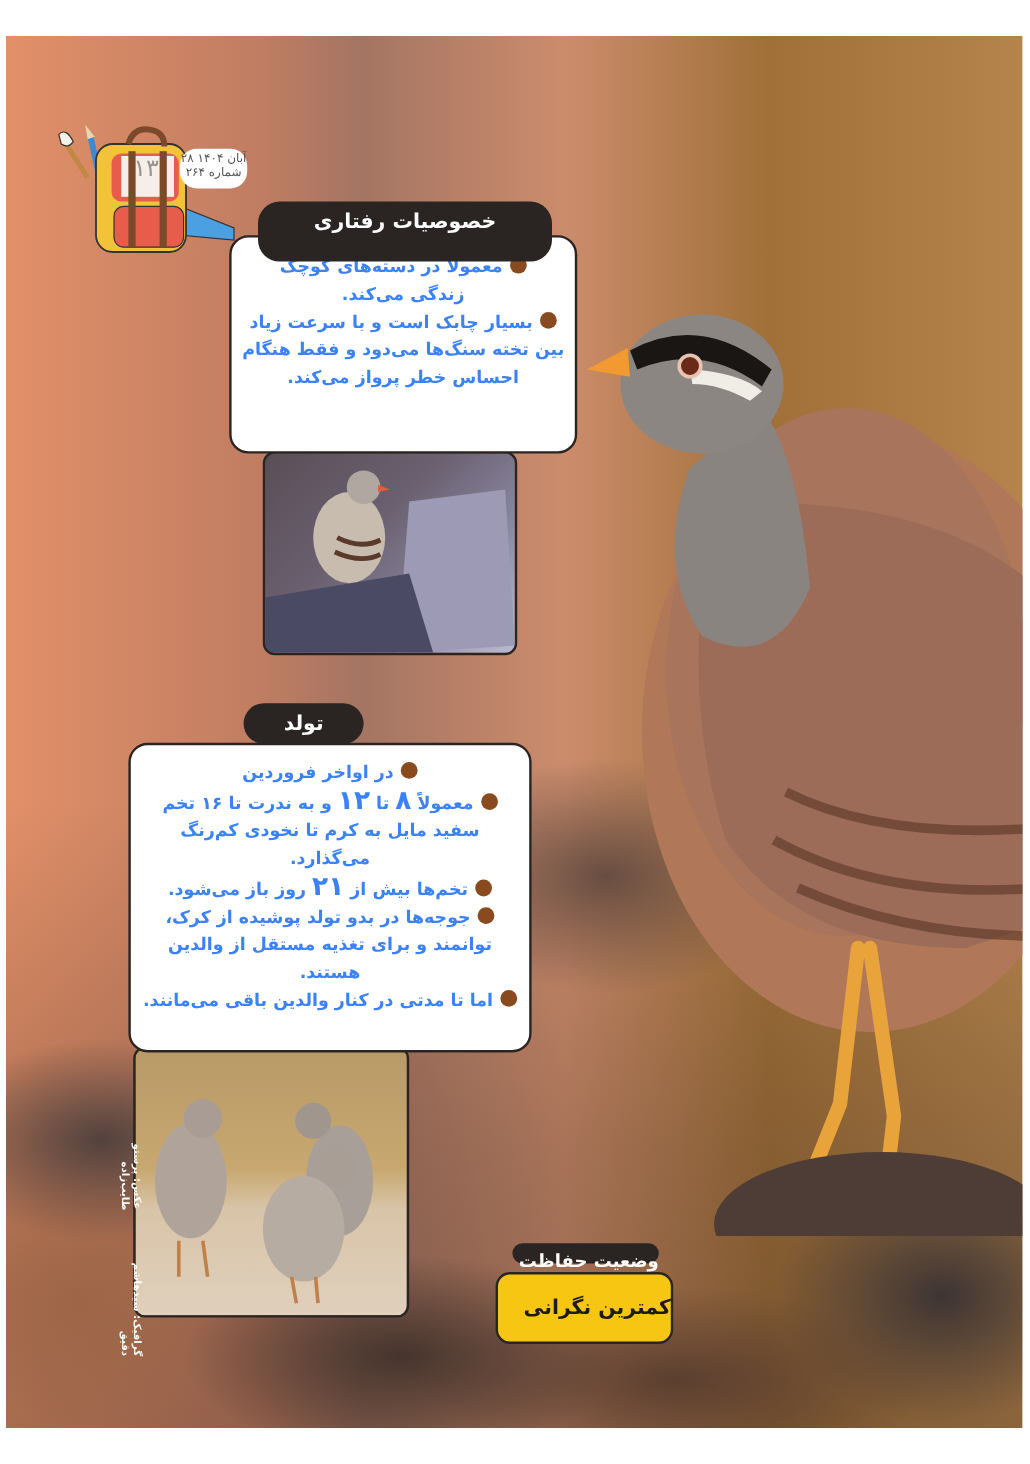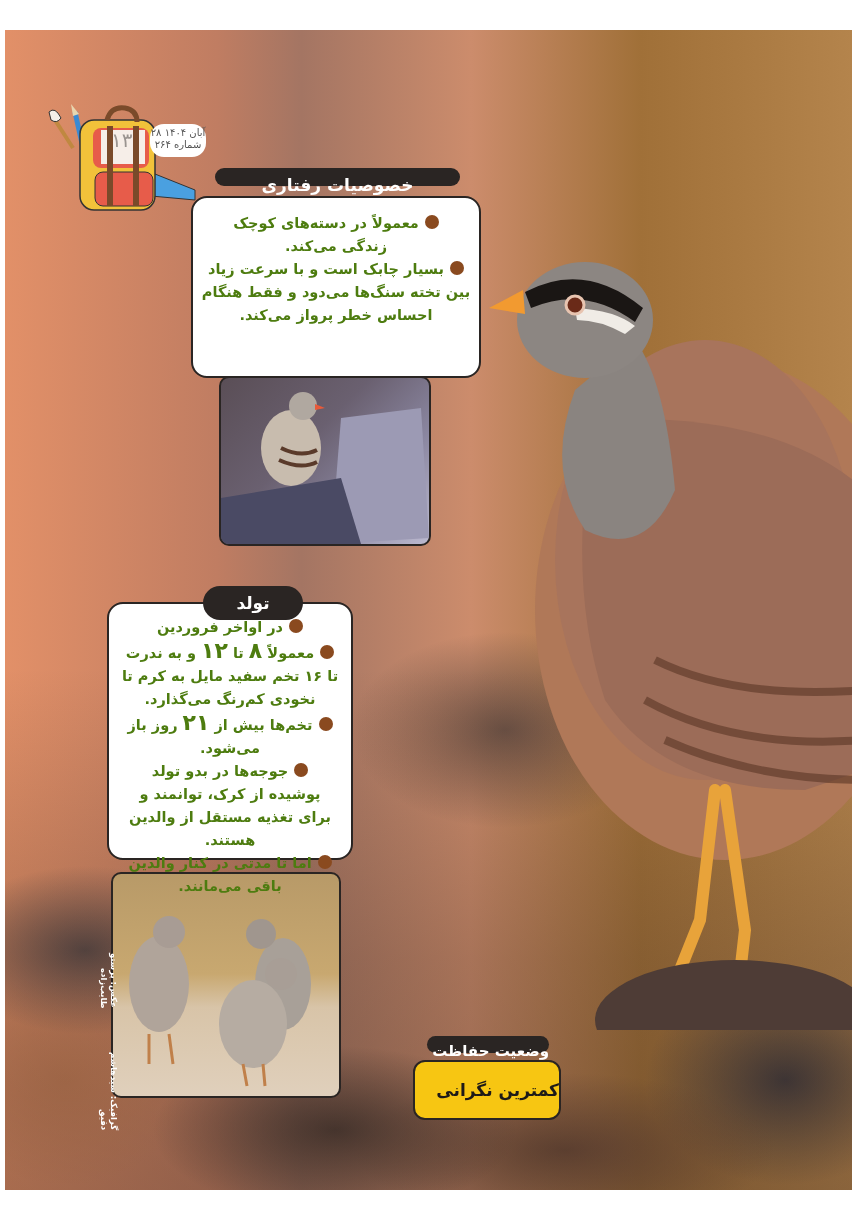--- a/index.html
+++ b/index.html
@@ -25,21 +25,21 @@
   .issue-bubble {
     position: absolute; left: 105px; top: 24px; width: 56px; height: 30px;
     background: #fff; border-radius: 14px; font-size: 10px; color: #555; text-align: center; line-height: 12px; padding-top: 3px;
   }
   .section-title {
     position: absolute; background: #2a2523; color: #fff; font-weight: bold; text-align: center;
     border-radius: 18px; z-index: 4; font-family: "DejaVu Sans", sans-serif;
   }
   .card {
     position: absolute; background: #ffffff; border: 2px solid #2a2523; border-radius: 16px; z-index: 3;
-    direction: rtl; text-align: center; color: #4d7c0f; font-weight: bold;
+    direction: rtl; text-align: center; color: #3b82f6; font-weight: bold;
     font-family: "DejaVu Sans", sans-serif;
   }
   .card p { margin: 0; font-size: 14.5px; line-height: 23px; }
   .bullet { display: inline-block; width: 14px; height: 14px; border-radius: 50%; background: #8a4a1f; vertical-align: middle; margin-left: 6px; position: relative; top: -2px; }
   .big-num { font-size: 22px; font-weight: bold; }
   .photo { position: absolute; border: 2px solid #2a2523; border-radius: 10px; overflow: hidden; z-index: 2; }
   .credits {
     position: absolute; left: 84px; top: 880px; width: 30px; height: 220px; z-index: 3;
     writing-mode: vertical-rl; color: #fff; font-size: 8.5px; font-weight: bold; direction: rtl;
     display: flex; gap: 20px;
@@ -86,39 +86,39 @@
       <rect x="62" y="26" width="6" height="80" fill="#7a4a2a"></rect>
       <rect x="88" y="26" width="6" height="80" fill="#7a4a2a"></rect>
     </svg>
     <div style="position:absolute;left:66px;top:28px;font-size:20px;color:#9a9490;font-weight:normal;">۱۳</div>
     <div class="issue-bubble">
       <div>۲۸ آبان ۱۴۰۴</div>
       <div>شماره ۲۶۴</div>
     </div>
   </div>
 
-  <div class="section-title" style="left:210px;top:138px;width:245px;height:18px;line-height:34px;font-size:17px;">خصوصیات رفتاری</div>
+  <div class="section-title" style="left:210px;top:138px;width:245px;height:50px;line-height:34px;font-size:17px;">خصوصیات رفتاری</div>
   <div class="card" style="left:186px;top:166px;width:290px;height:182px;padding-top:14px;box-sizing:border-box;">
     <p style="padding:0 32px;"><span class="bullet"></span><span>معمولاً در دسته‌های کوچک زندگی می‌کند.</span></p>
     <p style="padding:0 6px;"><span class="bullet"></span><span>بسیار چابک است و با سرعت زیاد بین تخته سنگ‌ها می‌دود و فقط هنگام احساس خطر پرواز می‌کند.</span></p>
   </div>
 
   <div class="photo" style="left:214px;top:346px;width:208px;height:166px;background:linear-gradient(135deg,#5a4e56 0%,#6a6070 40%,#8a86a0 70%,#bcbad0 100%);">
     <svg width="208" height="166" viewBox="0 0 208 166">
       <path d="M120 40 L200 30 L208 160 L110 166 Z" fill="#9c9ab4"></path>
       <path d="M0 120 L120 100 L140 166 L0 166 Z" fill="#4a4a64"></path>
       <ellipse cx="70" cy="70" rx="30" ry="38" fill="#c8bcae"></ellipse>
       <circle cx="82" cy="28" r="14" fill="#b0a8a0"></circle>
       <path d="M94 26 L104 30 L94 32 Z" fill="#e85a3a"></path>
       <path d="M60 70 Q80 80 96 72 M58 82 Q80 92 96 84" stroke="#5a3a2a" stroke-width="4" fill="none"></path>
     </svg>
   </div>
 
   <div class="section-title" style="left:198px;top:556px;width:100px;height:34px;line-height:34px;font-size:17px;">تولد</div>
-  <div class="card" style="left:102px;top:572px;width:246px;height:258px;padding-top:12px;box-sizing:border-box;">
+  <div class="card" style="left:102px;top:589px;width:336px;height:258px;padding-top:12px;box-sizing:border-box;">
     <p><span class="bullet"></span><span>در اواخر </span><span>فروردین</span></p>
     <p style="padding:0 10px;"><span class="bullet"></span><span>معمولاً </span><span class="big-num">۸</span><span> تا </span><span class="big-num">۱۲</span><span> و به ندرت تا ۱۶ تخم سفید مایل به کرم تا نخودی کم‌رنگ می‌گذارد.</span></p>
     <p><span class="bullet"></span><span>تخم‌ها بیش از </span><span class="big-num">۲۱</span><span> روز باز می‌شود.</span></p>
     <p style="padding:0 20px;"><span class="bullet"></span><span>جوجه‌ها در بدو تولد پوشیده از کرک، توانمند و برای تغذیه مستقل از والدین هستند.</span></p>
     <p><span class="bullet"></span><span>اما تا مدتی در کنار والدین باقی می‌مانند.</span></p>
   </div>
 
   <div class="photo" style="left:106px;top:842px;width:226px;height:222px;background:linear-gradient(180deg,#b89a68 0%,#c8a870 45%,#d8c4a8 60%,#e0d0bc 100%);">
     <svg width="226" height="222" viewBox="0 0 226 222">
       <ellipse cx="46" cy="110" rx="30" ry="48" fill="#b0a49a"></ellipse>

